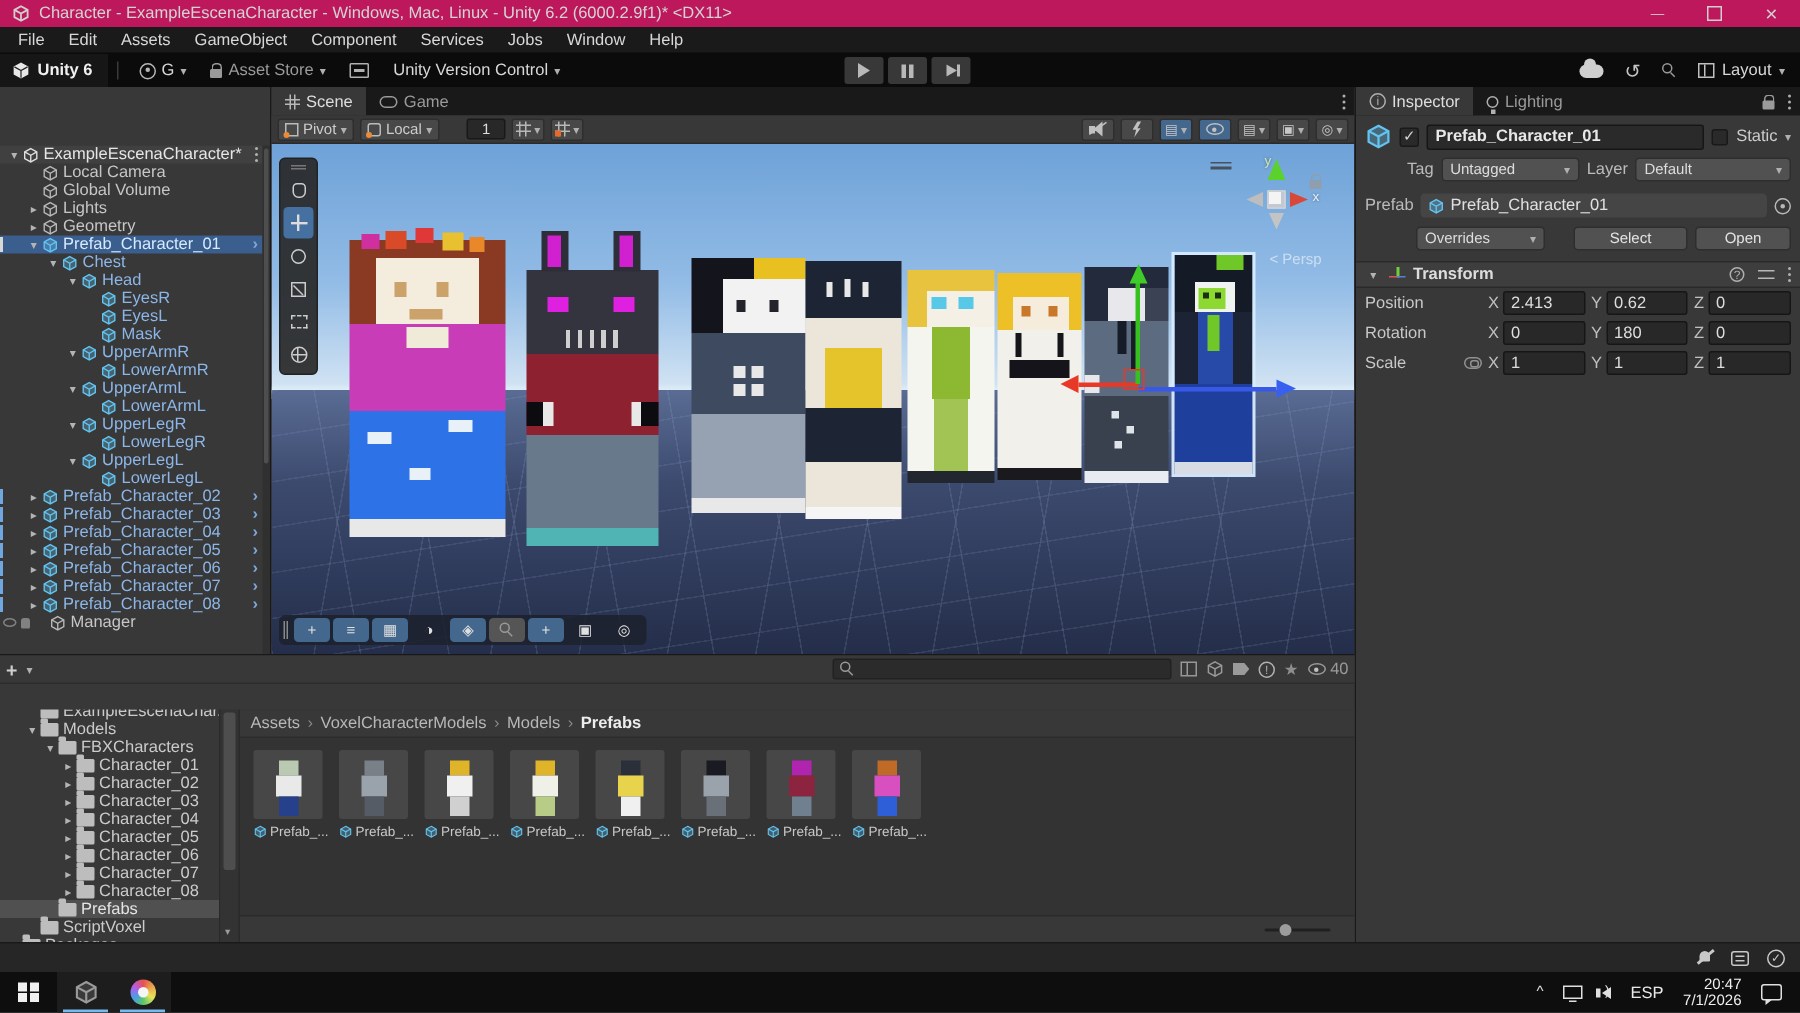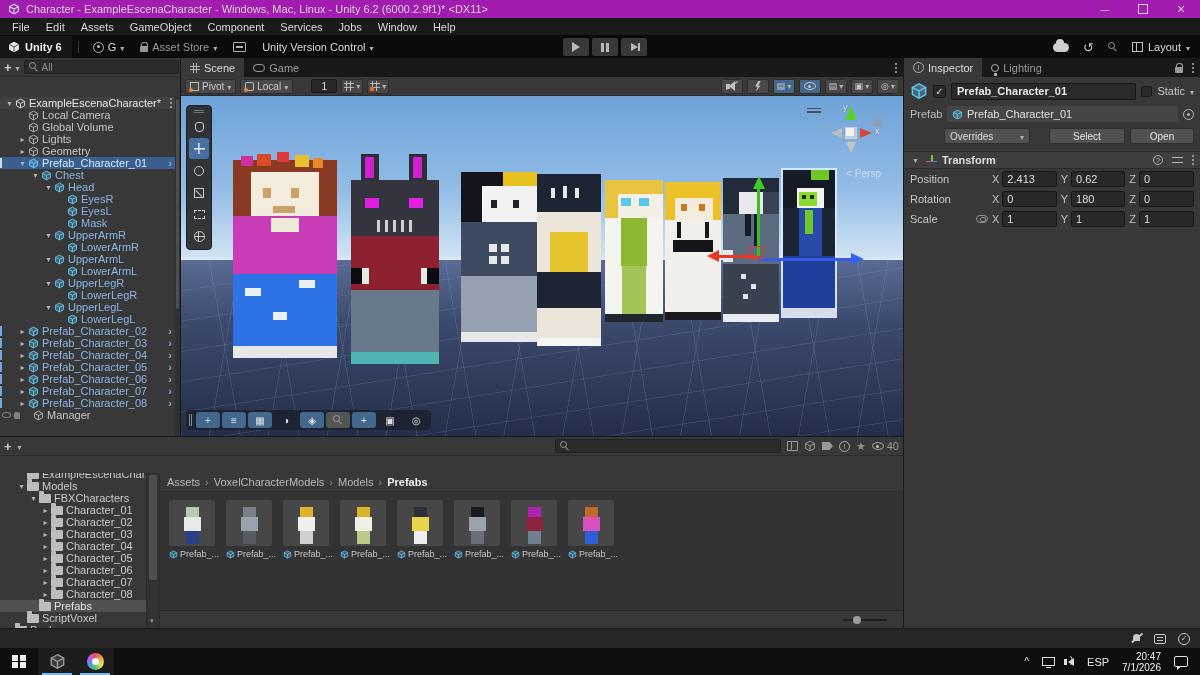--- a/index.html
+++ b/index.html
@@ -23,21 +23,21 @@
 .eye-ic::before{content:"";position:absolute;left:3px;top:1.5px;width:3px;height:3px;border-radius:50%;background:#c0c0c0}
 .chk{width:13px;height:13px;background:#2a2a2a;border:1px solid #191919;border-radius:2px;display:flex;align-items:center;justify-content:center;flex:none}
 .chk.on::before{content:"✓";color:#d8d8d8;font-size:10px}
 .info-ic{width:11px;height:11px;border-radius:50%;border:1px solid #b0b0b0;color:#b0b0b0;font-size:8px;display:flex;align-items:center;justify-content:center;flex:none}
 .bulb-ic{width:8px;height:8px;border-radius:50%;border:1.2px solid #b0b0b0;position:relative;flex:none}
 .bulb-ic::after{content:"";position:absolute;left:2px;top:8px;width:2.5px;height:3px;background:#b0b0b0}
 .folder{width:12px;height:9px;background:#bdbdbd;border-radius:1px;position:relative;flex:none}
 .folder::before{content:"";position:absolute;top:-2.5px;left:0;width:5px;height:2.5px;background:#bdbdbd;border-radius:1px 1px 0 0}
 
 
-.titlebar{position:absolute;left:0;top:0;width:1200px;height:18px;background:#a21caf;display:flex;align-items:center;color:#dcdcdc}
+.titlebar{position:absolute;left:0;top:0;width:1200px;height:18px;background:#be185d;display:flex;align-items:center;color:#dcdcdc}
 .wtitle{margin-left:6px;font-size:11px;color:#d4d4d4;white-space:nowrap}
 .u-logo{width:12px;height:12px;margin-left:8px;flex:none}
 .wcontrols{margin-left:auto;display:flex}
 .wbtn{width:38px;height:18px;display:flex;align-items:center;justify-content:center;color:#d0d0d0;font-size:11px}
 .g-min::before{content:"—";font-size:9px}
 .g-max::before{content:"";width:8px;height:8px;border:1px solid #cfcfcf;display:block}
 .g-close::before{content:"×";font-size:14px}
 .menubar{position:absolute;left:0;top:18px;width:1200px;height:18px;background:#1a1a1a;display:flex;align-items:center;padding-left:4px;border-bottom:1px solid #0a0a0a}
 .menu-item{padding:0 8px;color:#d8d8d8}
 .toolbar{position:absolute;left:0;top:36px;width:1200px;height:22px;background:#0b0b0b;display:flex;align-items:center;color:#d8d8d8}
@@ -306,29 +306,20 @@
     <span class="mag"></span>
     <div class="layout-btn">
       <span class="layout-ic"></span>
       <span>Layout</span>
       <span class="g-down"></span>
     </div>
   </div>
 </div>
 
 <div id="hierarchy-panel">
-  <div class="mini-toolbar">
-    <span class="g-plus"></span>
-    <span class="g-down"></span>
-    <div class="sfield">
-      <span class="mag"></span>
-      <input placeholder="All" style="">
-    </div>
-    <span class="layout-ic" style="opacity:.7"></span>
-  </div>
   <div id="hier-rows">
       <div class="hrow scene-row">
         <span style="width: 4px; flex: 0 0 auto;"></span>
         <span class="arr">▾</span>
         <span style="display: flex;">
           <svg width="11" height="11" viewBox="0 0 12 12" style="flex:none">
             <path d="M6 1.2 10.4 3.6 10.4 8.4 6 10.8 1.6 8.4 1.6 3.6Z" fill="none" stroke="#e0e0e0" stroke-width="1"></path>
             <path d="M1.6 3.6 6 6 10.4 3.6M6 6V10.8" fill="none" stroke="#e0e0e0" stroke-width="1"></path>
           </svg>
         </span>
@@ -912,20 +903,32 @@
     <svg width="18" height="18" viewBox="0 0 12 12">
         <path d="M6 1.2 10.4 3.6 10.4 8.4 6 10.8 1.6 8.4 1.6 3.6Z" fill="rgba(100,195,240,.35)" stroke="#64c3f0" stroke-width="1"></path>
         <path d="M1.6 3.6 6 6 10.4 3.6M6 6V10.8" fill="none" stroke="#64c3f0" stroke-width="1"></path>
       </svg>
     <span class="chk on"></span>
     <input class="insp-name" value="Prefab_Character_01" style="">
     <span class="chk" style="width:11px;height:11px"></span>
     <span>Static</span>
     <span class="g-down"></span>
   </div>
+  <div class="insp-sub">
+    <span style="color:#bbb">Tag</span>
+    <div class="udrop" style="width:92px">
+        <span>Untagged</span>
+        <span class="g-down"></span>
+      </div>
+    <span style="color:#bbb">Layer</span>
+    <div class="udrop" style="flex:1">
+        <span>Default</span>
+        <span class="g-down"></span>
+      </div>
+  </div>
   <div class="insp-row">
     <span style="color:#bbb;width:32px">Prefab</span>
     <div class="pfield">
       <svg width="11" height="11" viewBox="0 0 12 12">
           <path d="M6 1.2 10.4 3.6 10.4 8.4 6 10.8 1.6 8.4 1.6 3.6Z" fill="rgba(100,195,240,.35)" stroke="#64c3f0" stroke-width="1"></path>
           <path d="M1.6 3.6 6 6 10.4 3.6M6 6V10.8" fill="none" stroke="#64c3f0" stroke-width="1"></path>
         </svg>
       <span>Prefab_Character_01</span>
     </div>
     <span class="target-ic"></span>

